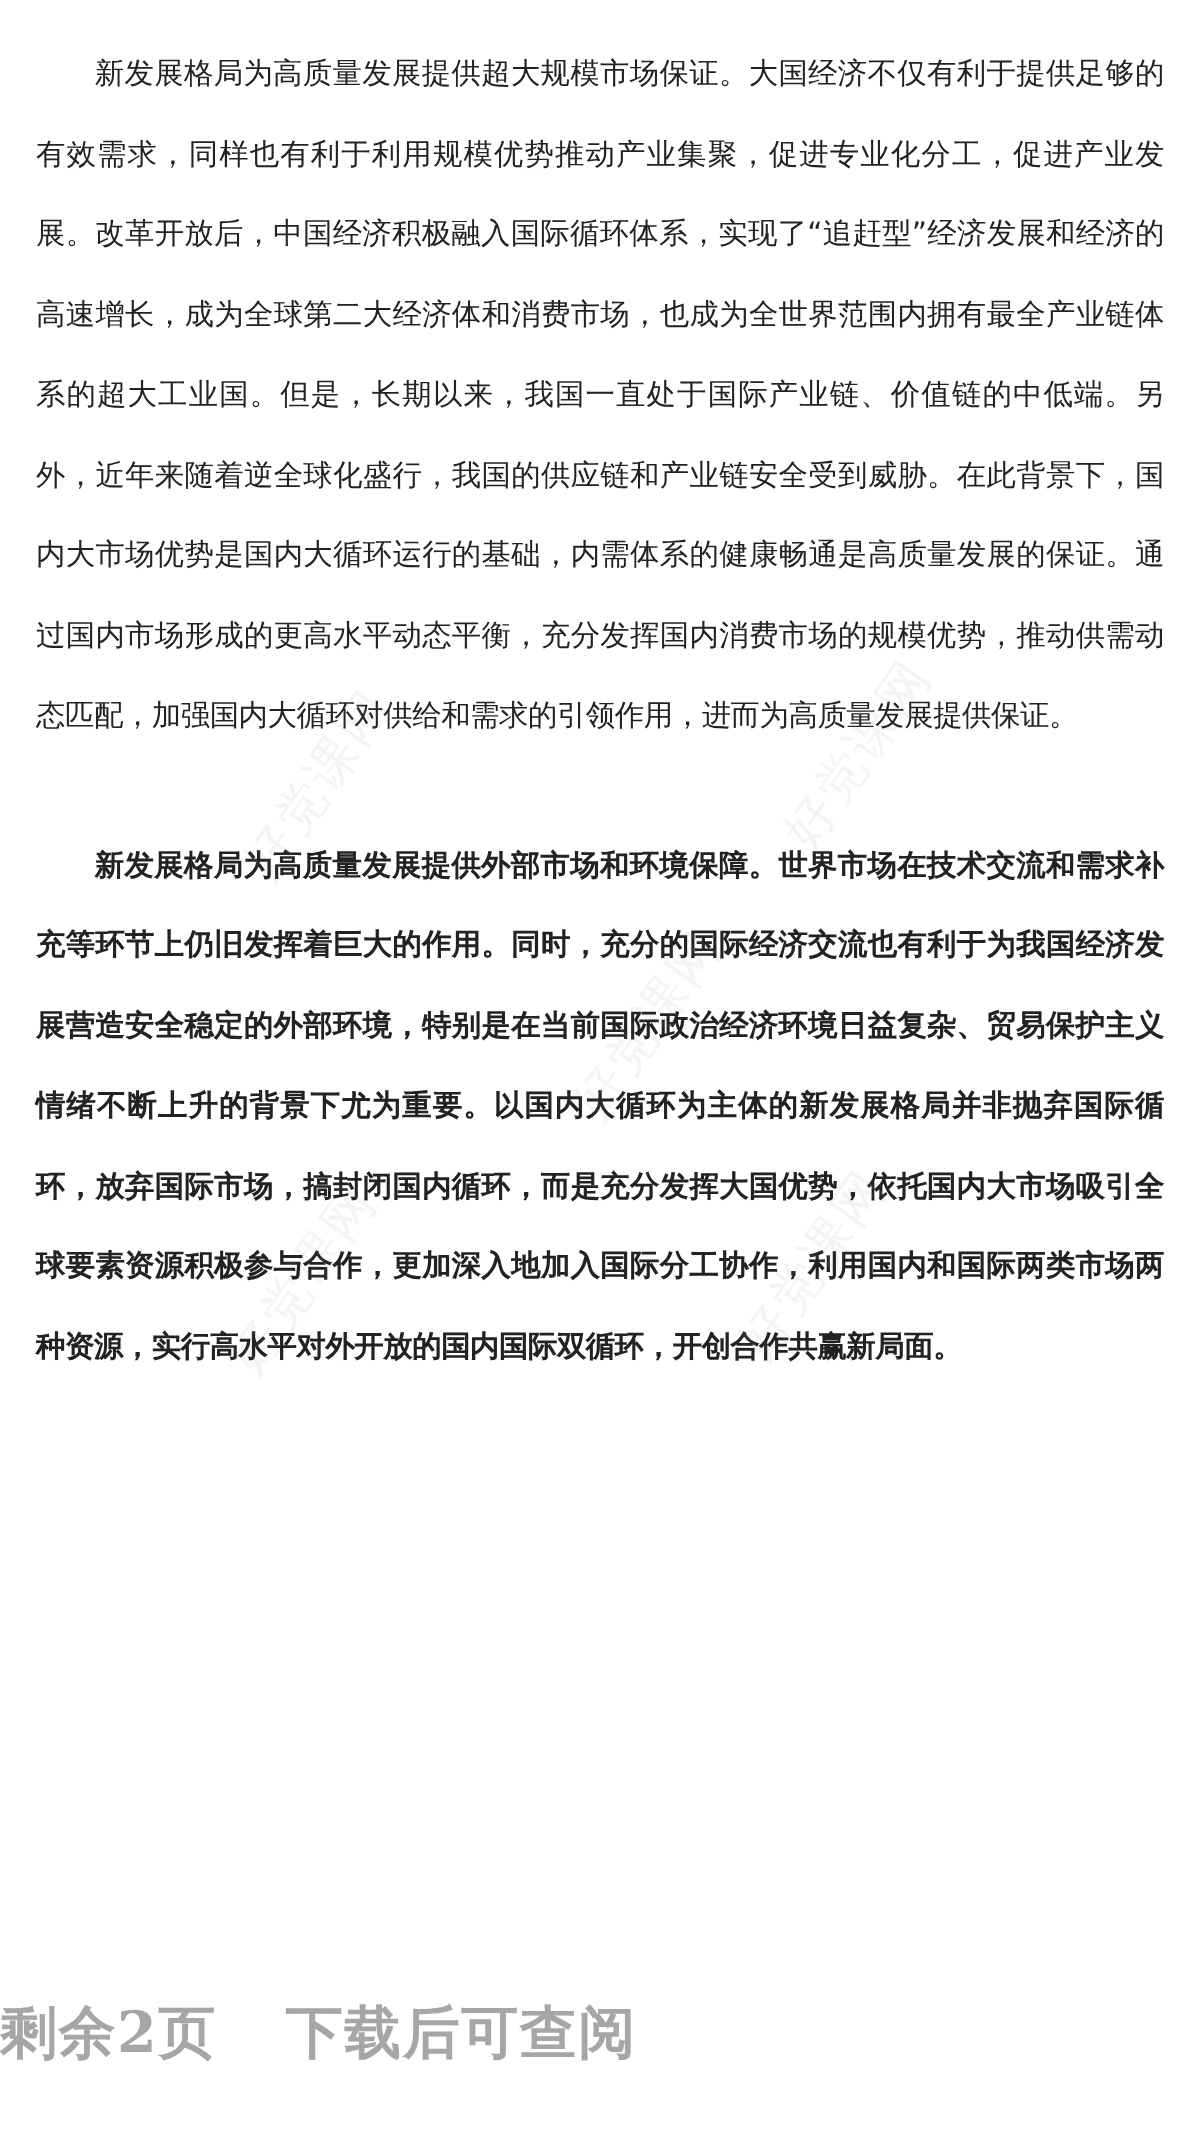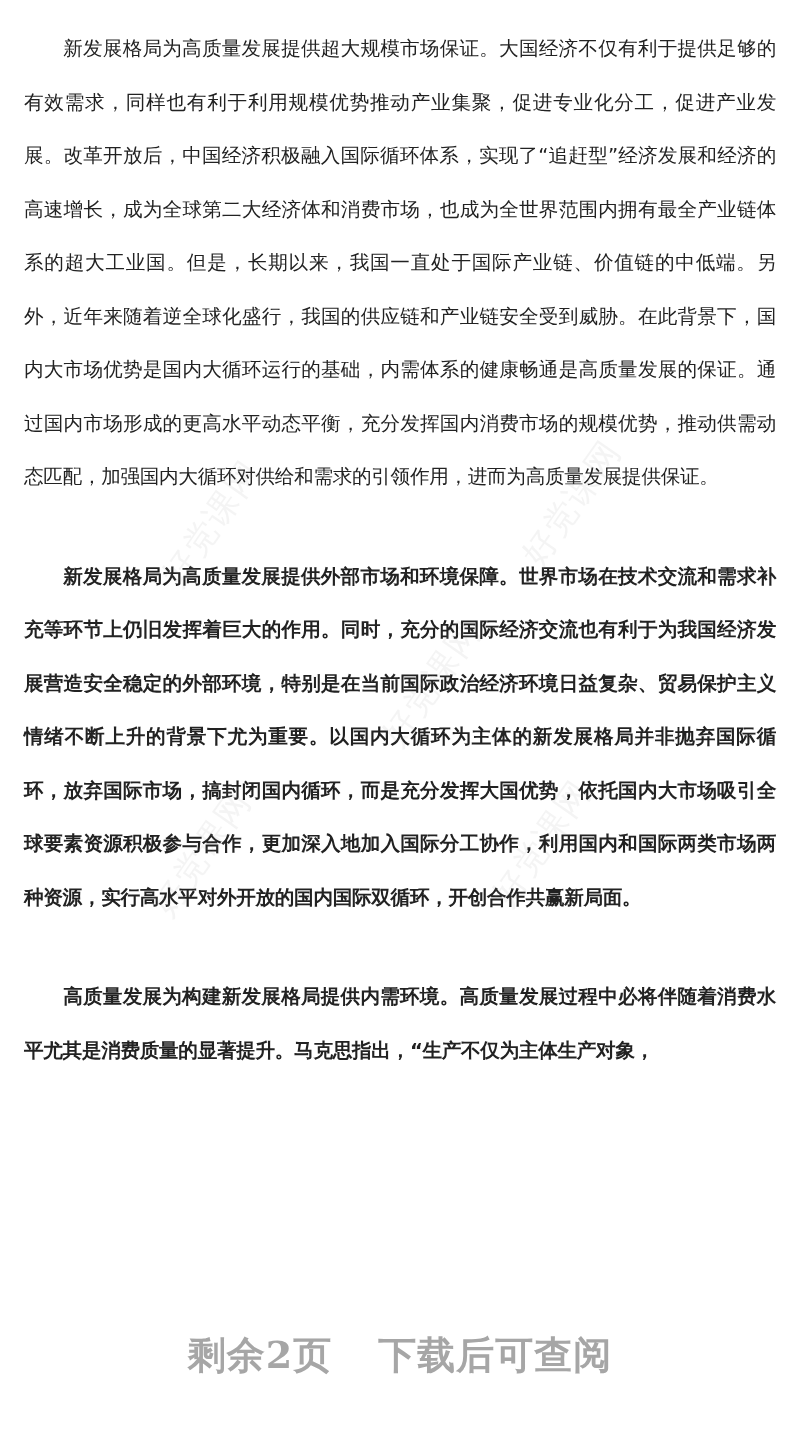--- a/index.html
+++ b/index.html
@@ -48,36 +48,35 @@
     transform-origin: center center;
     white-space: nowrap;
     pointer-events: none;
     letter-spacing: 2px;
   }
   .footer-banner {
     position: absolute;
     left: 0;
     top: 1330px;
     width: 800px;
-    text-align: center;
+    text-align: left;
     font-family: "DejaVu Serif", "Liberation Serif", serif;
     font-weight: bold;
     font-size: 38px;
     color: #a6a6a6;
     letter-spacing: 1px;
   }
   .footer-banner .gap { display: inline-block; width: 46px; }
 </style>
 </head>
 <body>
 
 <div class="page">
   <p class="para">新发展格局为高质量发展提供超大规模市场保证。大国经济不仅有利于提供足够的有效需求，同样也有利于利用规模优势推动产业集聚，促进专业化分工，促进产业发展。改革开放后，中国经济积极融入国际循环体系，实现了“追赶型”经济发展和经济的高速增长，成为全球第二大经济体和消费市场，也成为全世界范围内拥有最全产业链体系的超大工业国。但是，长期以来，我国一直处于国际产业链、价值链的中低端。另外，近年来随着逆全球化盛行，我国的供应链和产业链安全受到威胁。在此背景下，国内大市场优势是国内大循环运行的基础，内需体系的健康畅通是高质量发展的保证。通过国内市场形成的更高水平动态平衡，充分发挥国内消费市场的规模优势，推动供需动态匹配，加强国内大循环对供给和需求的引领作用，进而为高质量发展提供保证。</p>
   <p class="para">新发展格局为高质量发展提供外部市场和环境保障。世界市场在技术交流和需求补充等环节上仍旧发挥着巨大的作用。同时，充分的国际经济交流也有利于为我国经济发展营造安全稳定的外部环境，特别是在当前国际政治经济环境日益复杂、贸易保护主义情绪不断上升的背景下尤为重要。以国内大循环为主体的新发展格局并非抛弃国际循环，放弃国际市场，搞封闭国内循环，而是充分发挥大国优势，依托国内大市场吸引全球要素资源积极参与合作，更加深入地加入国际分工协作，利用国内和国际两类市场两种资源，实行高水平对外开放的国内国际双循环，开创合作共赢新局面。</p>
-  <p class="para">高质量发展为构建新发展格局提供内需环境。高质量发展过程中必将伴随着消费水平尤其是消费质量的显著提升。马克思指出，“生产不仅为主体生产对象，</p>
 </div>
 
 <div class="watermark" style="left:140px; top:500px;">好党课网</div>
 <div class="watermark" style="left:500px; top:480px;">好党课网</div>
 <div class="watermark" style="left:360px; top:660px;">好党课网</div>
 <div class="watermark" style="left:130px; top:830px;">好党课网</div>
 <div class="watermark" style="left:470px; top:820px;">好党课网</div>
 
 <div class="footer-banner">
   <span>剩余2页</span><span class="gap"></span><span>下载后可查阅</span>

